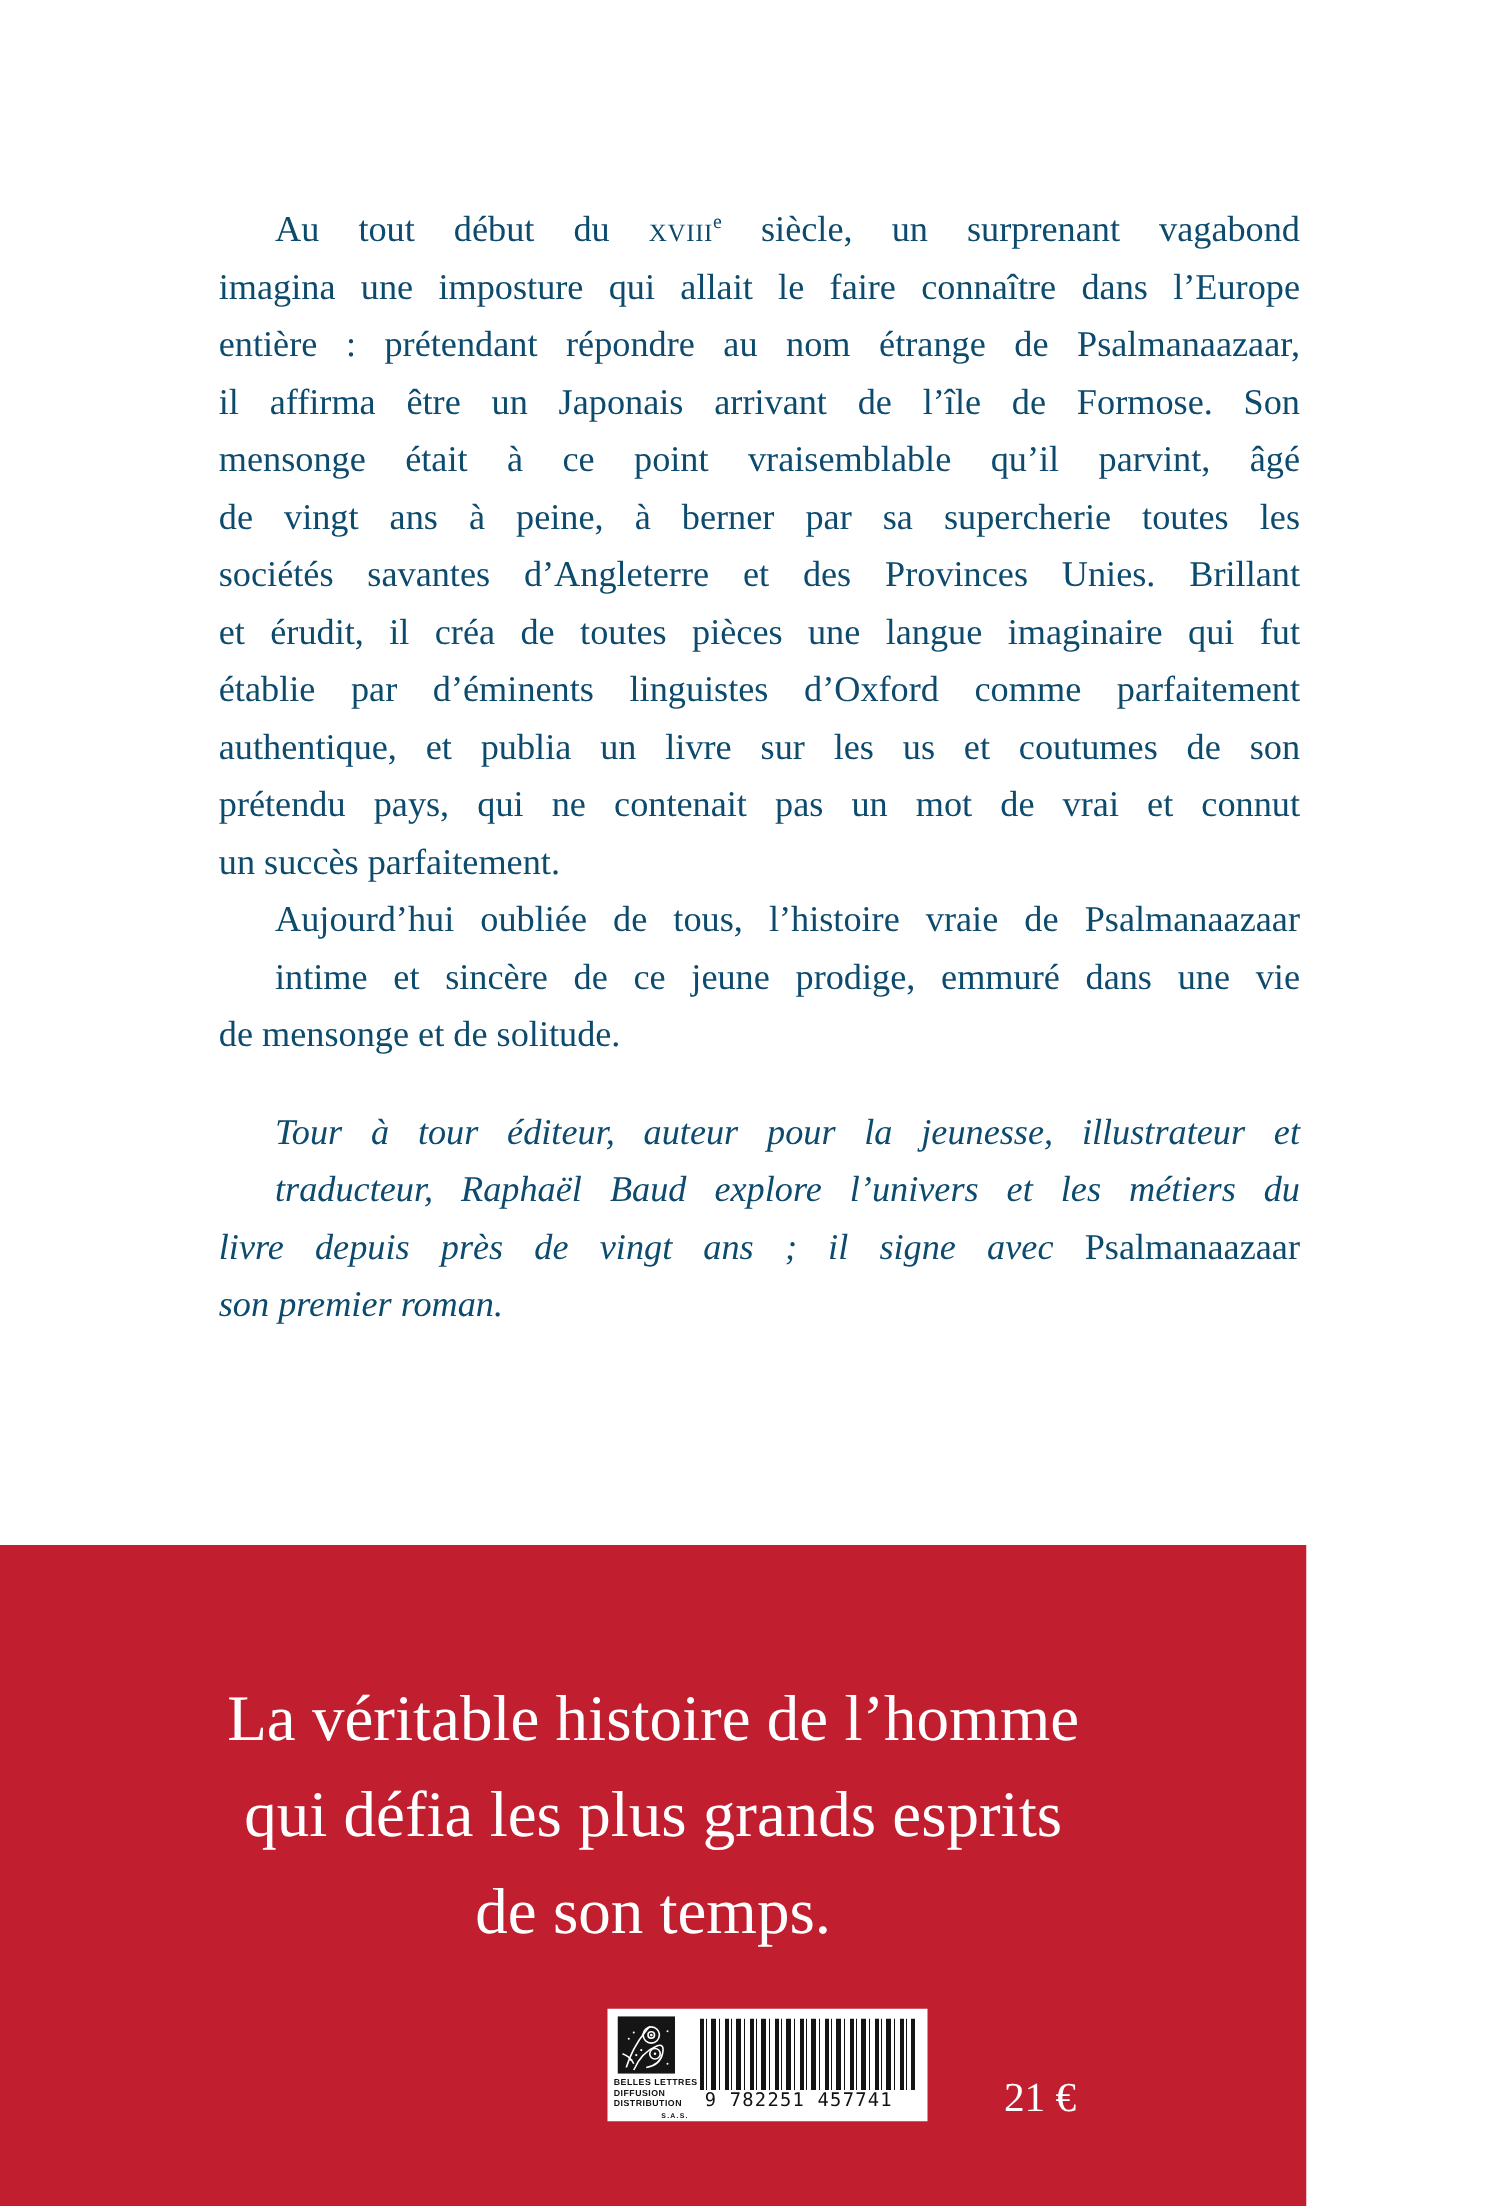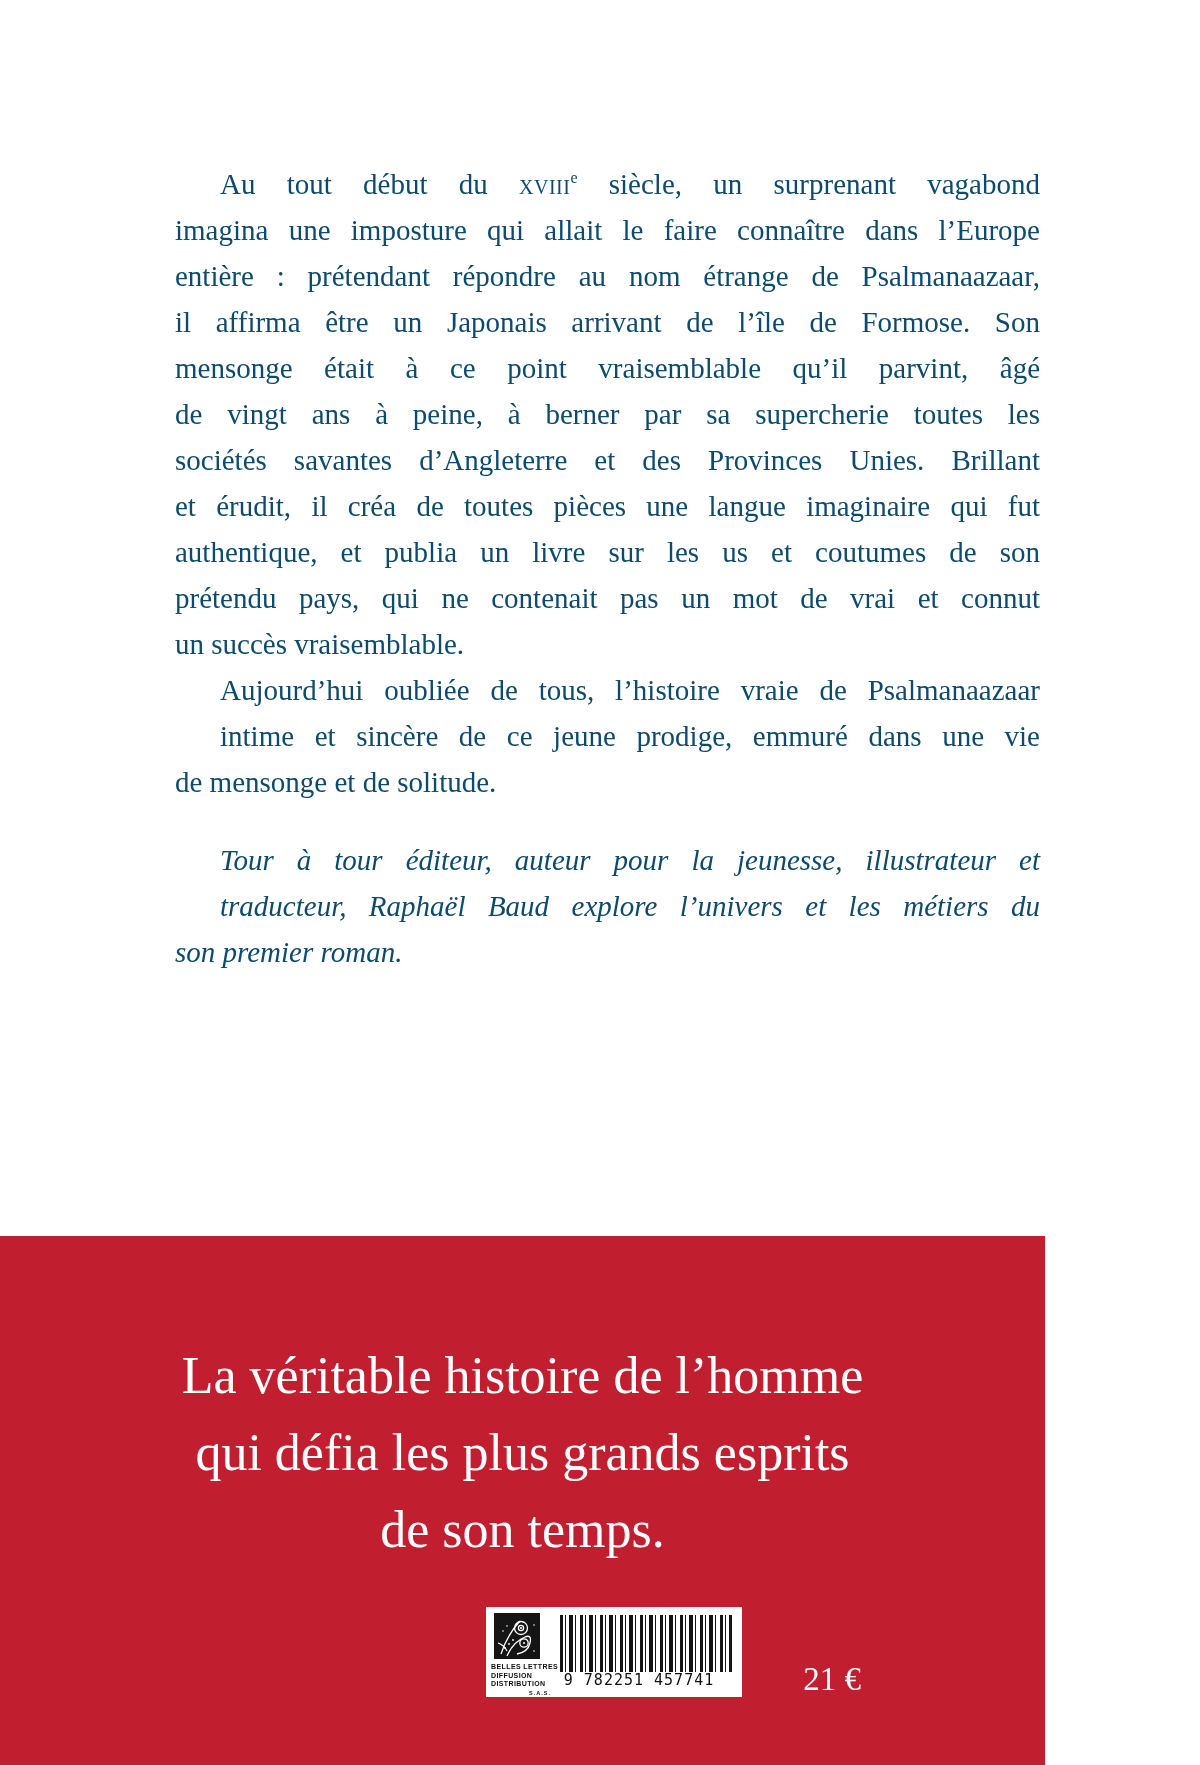--- a/index.html
+++ b/index.html
@@ -48,41 +48,43 @@
       <div class="line indent"><span>Au tout début du </span><span class="sc">xviii</span><sup class="ord">e</sup><span> siècle, un surprenant vagabond</span></div>
       <div>
 
       <div class="line">imagina une imposture qui allait le faire connaître dans l’Europe</div>
           <div class="line">entière : prétendant répondre au nom étrange de Psalmanaazaar,</div>
           <div class="line">il affirma être un Japonais arrivant de l’île de Formose. Son</div>
           <div class="line">mensonge était à ce point vraisemblable qu’il parvint, âgé</div>
           <div class="line">de vingt ans à peine, à berner par sa supercherie toutes les</div>
           <div class="line">sociétés savantes d’Angleterre et des Provinces Unies. Brillant</div>
           <div class="line">et érudit, il créa de toutes pièces une langue imaginaire qui fut</div>
+          <div class="line">établie par d’éminents linguistes d’Oxford comme parfaitement</div>
           <div class="line">authentique, et publia un livre sur les us et coutumes de son</div>
           <div class="line">prétendu pays, qui ne contenait pas un mot de vrai et connut</div>
         </div>
-      <div class="line last">un succès vraisemblable.</div>
+      <div class="line last">un succès parfaitement.</div>
     </div>
 
     <div class="para">
       <div>
 
       <div class="line indent">Aujourd’hui oubliée de tous, l’histoire vraie de Psalmanaazaar</div>
           <div class="line indent">intime et sincère de ce jeune prodige, emmuré dans une vie</div>
         </div>
       <div class="line last">de mensonge et de solitude.</div>
     </div>
 
     <div class="para bio">
       <div>
 
       <div class="line indent">Tour à tour éditeur, auteur pour la jeunesse, illustrateur et</div>
           <div class="line indent">traducteur, Raphaël Baud explore l’univers et les métiers du</div>
         </div>
+      <div class="line"><span>livre depuis près de vingt ans ; il signe avec </span><span class="roman">Psalmanaazaar</span></div>
       <div class="line last">son premier roman.</div>
     </div>
 
   </div>
 
   <div class="red-band">
 
     <div class="tagline">
 
     <div class="tag-line">La véritable histoire de l’homme</div>

